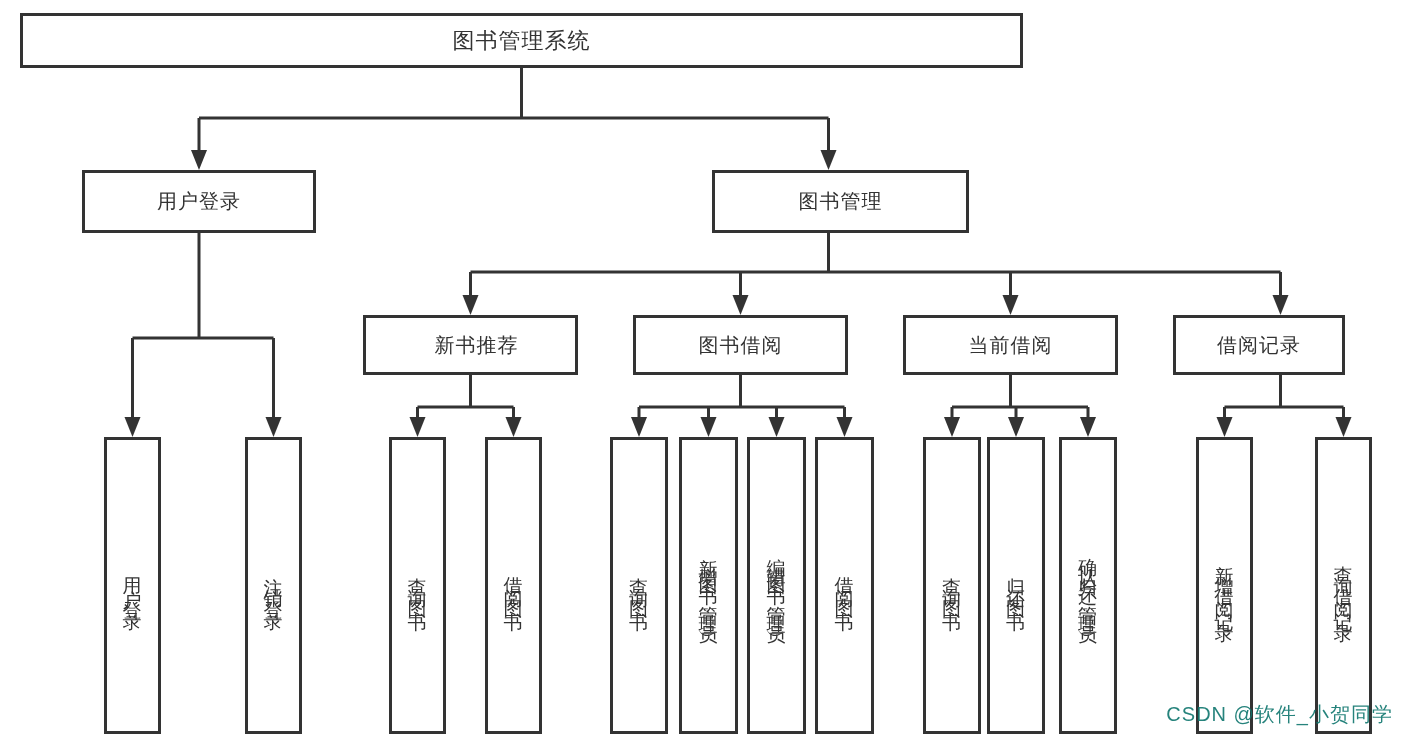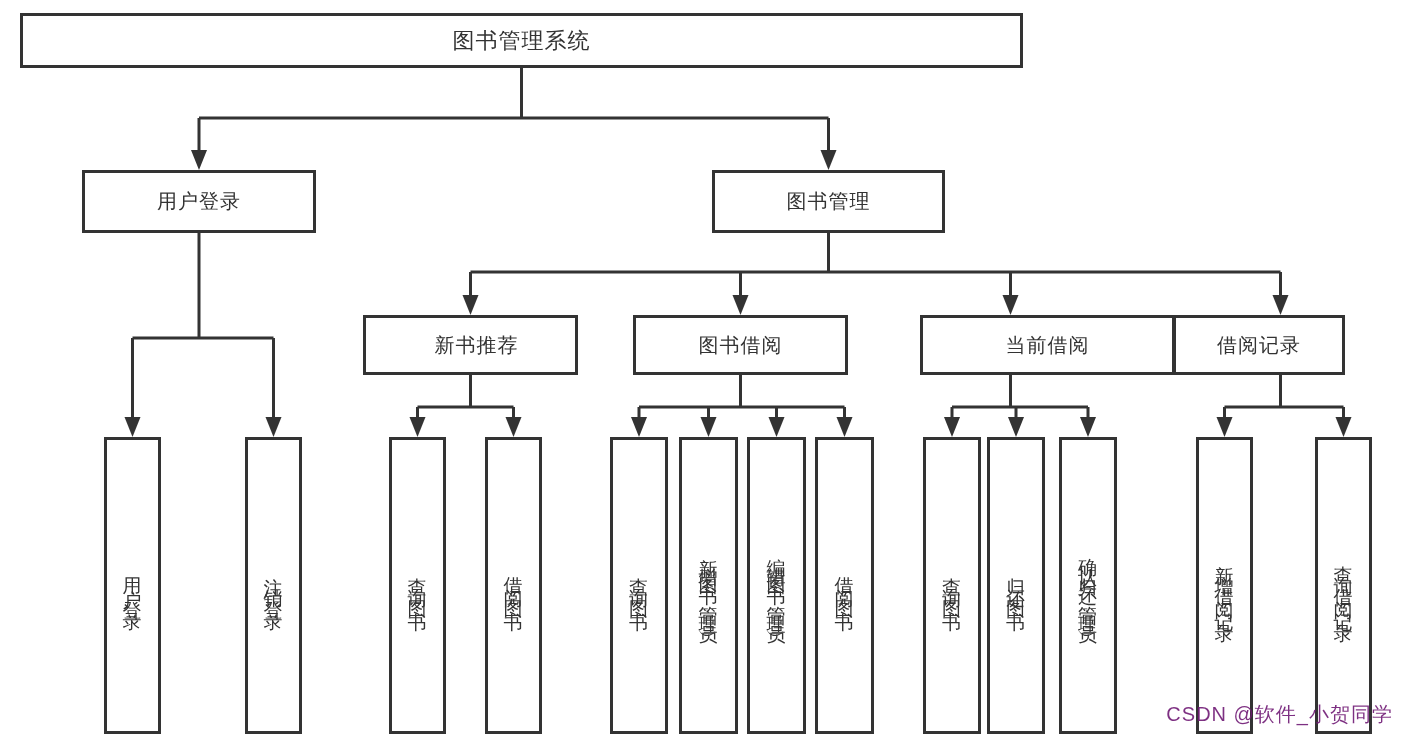--- a/index.html
+++ b/index.html
@@ -35,25 +35,25 @@
     writing-mode: vertical-rl;
     text-orientation: mixed;
     letter-spacing: 0.62em;
     line-height: 1;
   }
   .vtext.long { letter-spacing: 0.5em; }
   
   #n-root  { left: 20px;  top: 13px;  width: 1003px; height: 55px; }
   
   #n-ulogin { left: 82px;  top: 170px; width: 234px; height: 63px; }
-  #n-bmgmt  { left: 712px; top: 170px; width: 233px; height: 63px; }
+  #n-bmgmt  { left: 712px; top: 170px; width: 257px; height: 63px; }
   
   #n-newbook { left: 363px;  top: 315px; width: 215px; height: 60px; padding-left: 12px; }
   #n-borrow  { left: 633px;  top: 315px; width: 215px; height: 60px; }
-  #n-current { left: 903px;  top: 315px; width: 255px; height: 60px; margin-left: 17px; }
+  #n-current { left: 903px;  top: 315px; width: 215px; height: 60px; }
   #n-record  { left: 1173px; top: 315px; width: 172px; height: 60px; }
   
   .leaf { top: 437px; height: 297px; }
   #l-ulogin   { left: 104px;  width: 57px; }
   #l-logout   { left: 245px;  width: 57px; }
   #l-query1   { left: 389px;  width: 57px; }
   #l-borrow1  { left: 485px;  width: 57px; }
   #l-query2   { left: 610px;  width: 58px; }
   #l-addbook  { left: 679px;  width: 59px; }
   #l-editbook { left: 747px;  width: 59px; }
@@ -61,21 +61,21 @@
   #l-query3   { left: 923px;  width: 58px; }
   #l-return   { left: 987px;  width: 58px; }
   #l-confirm  { left: 1059px; width: 58px; }
   #l-addrec   { left: 1196px; width: 57px; }
   #l-queryrec { left: 1315px; width: 57px; }
   #watermark {
     position: absolute;
     right: 12px;
     top: 701px;
     font-size: 20px;
-    color: #701a75;
+    color: #0f766e;
     opacity: 0.9;
     letter-spacing: 1px;
     white-space: nowrap;
   }
 </style>
 </head>
 <body>
 
 <div id="canvas">
 

